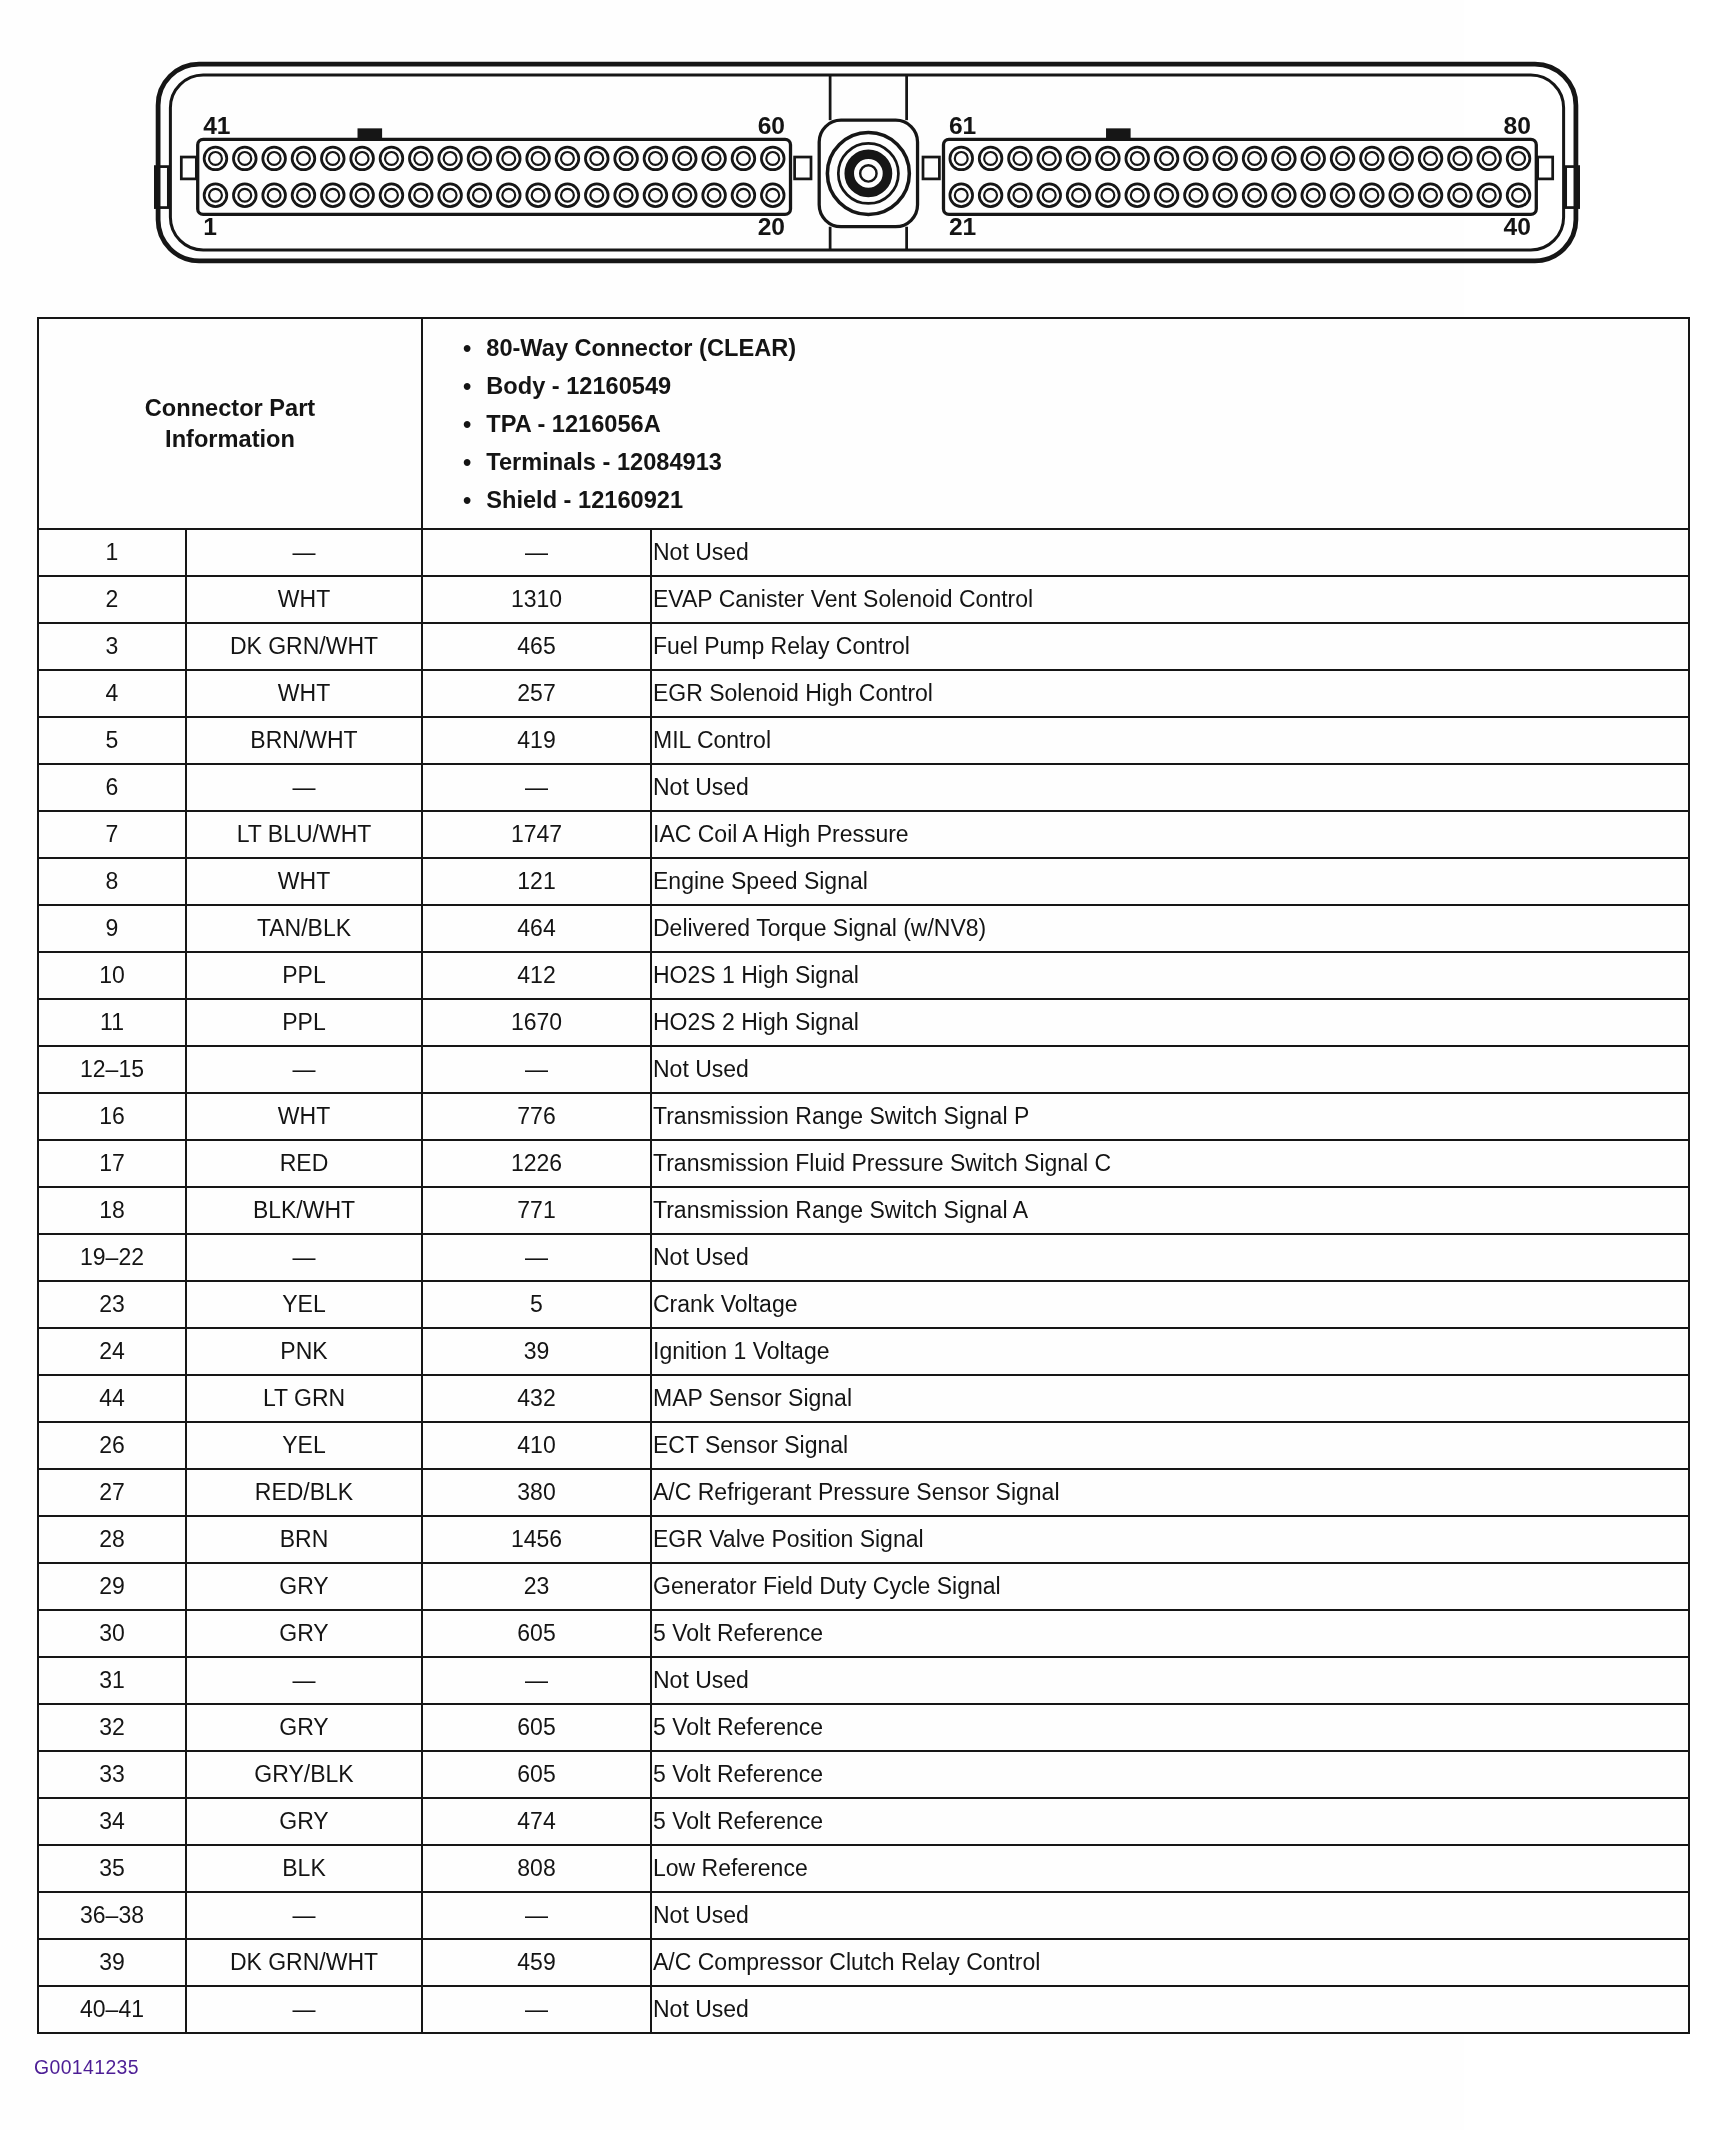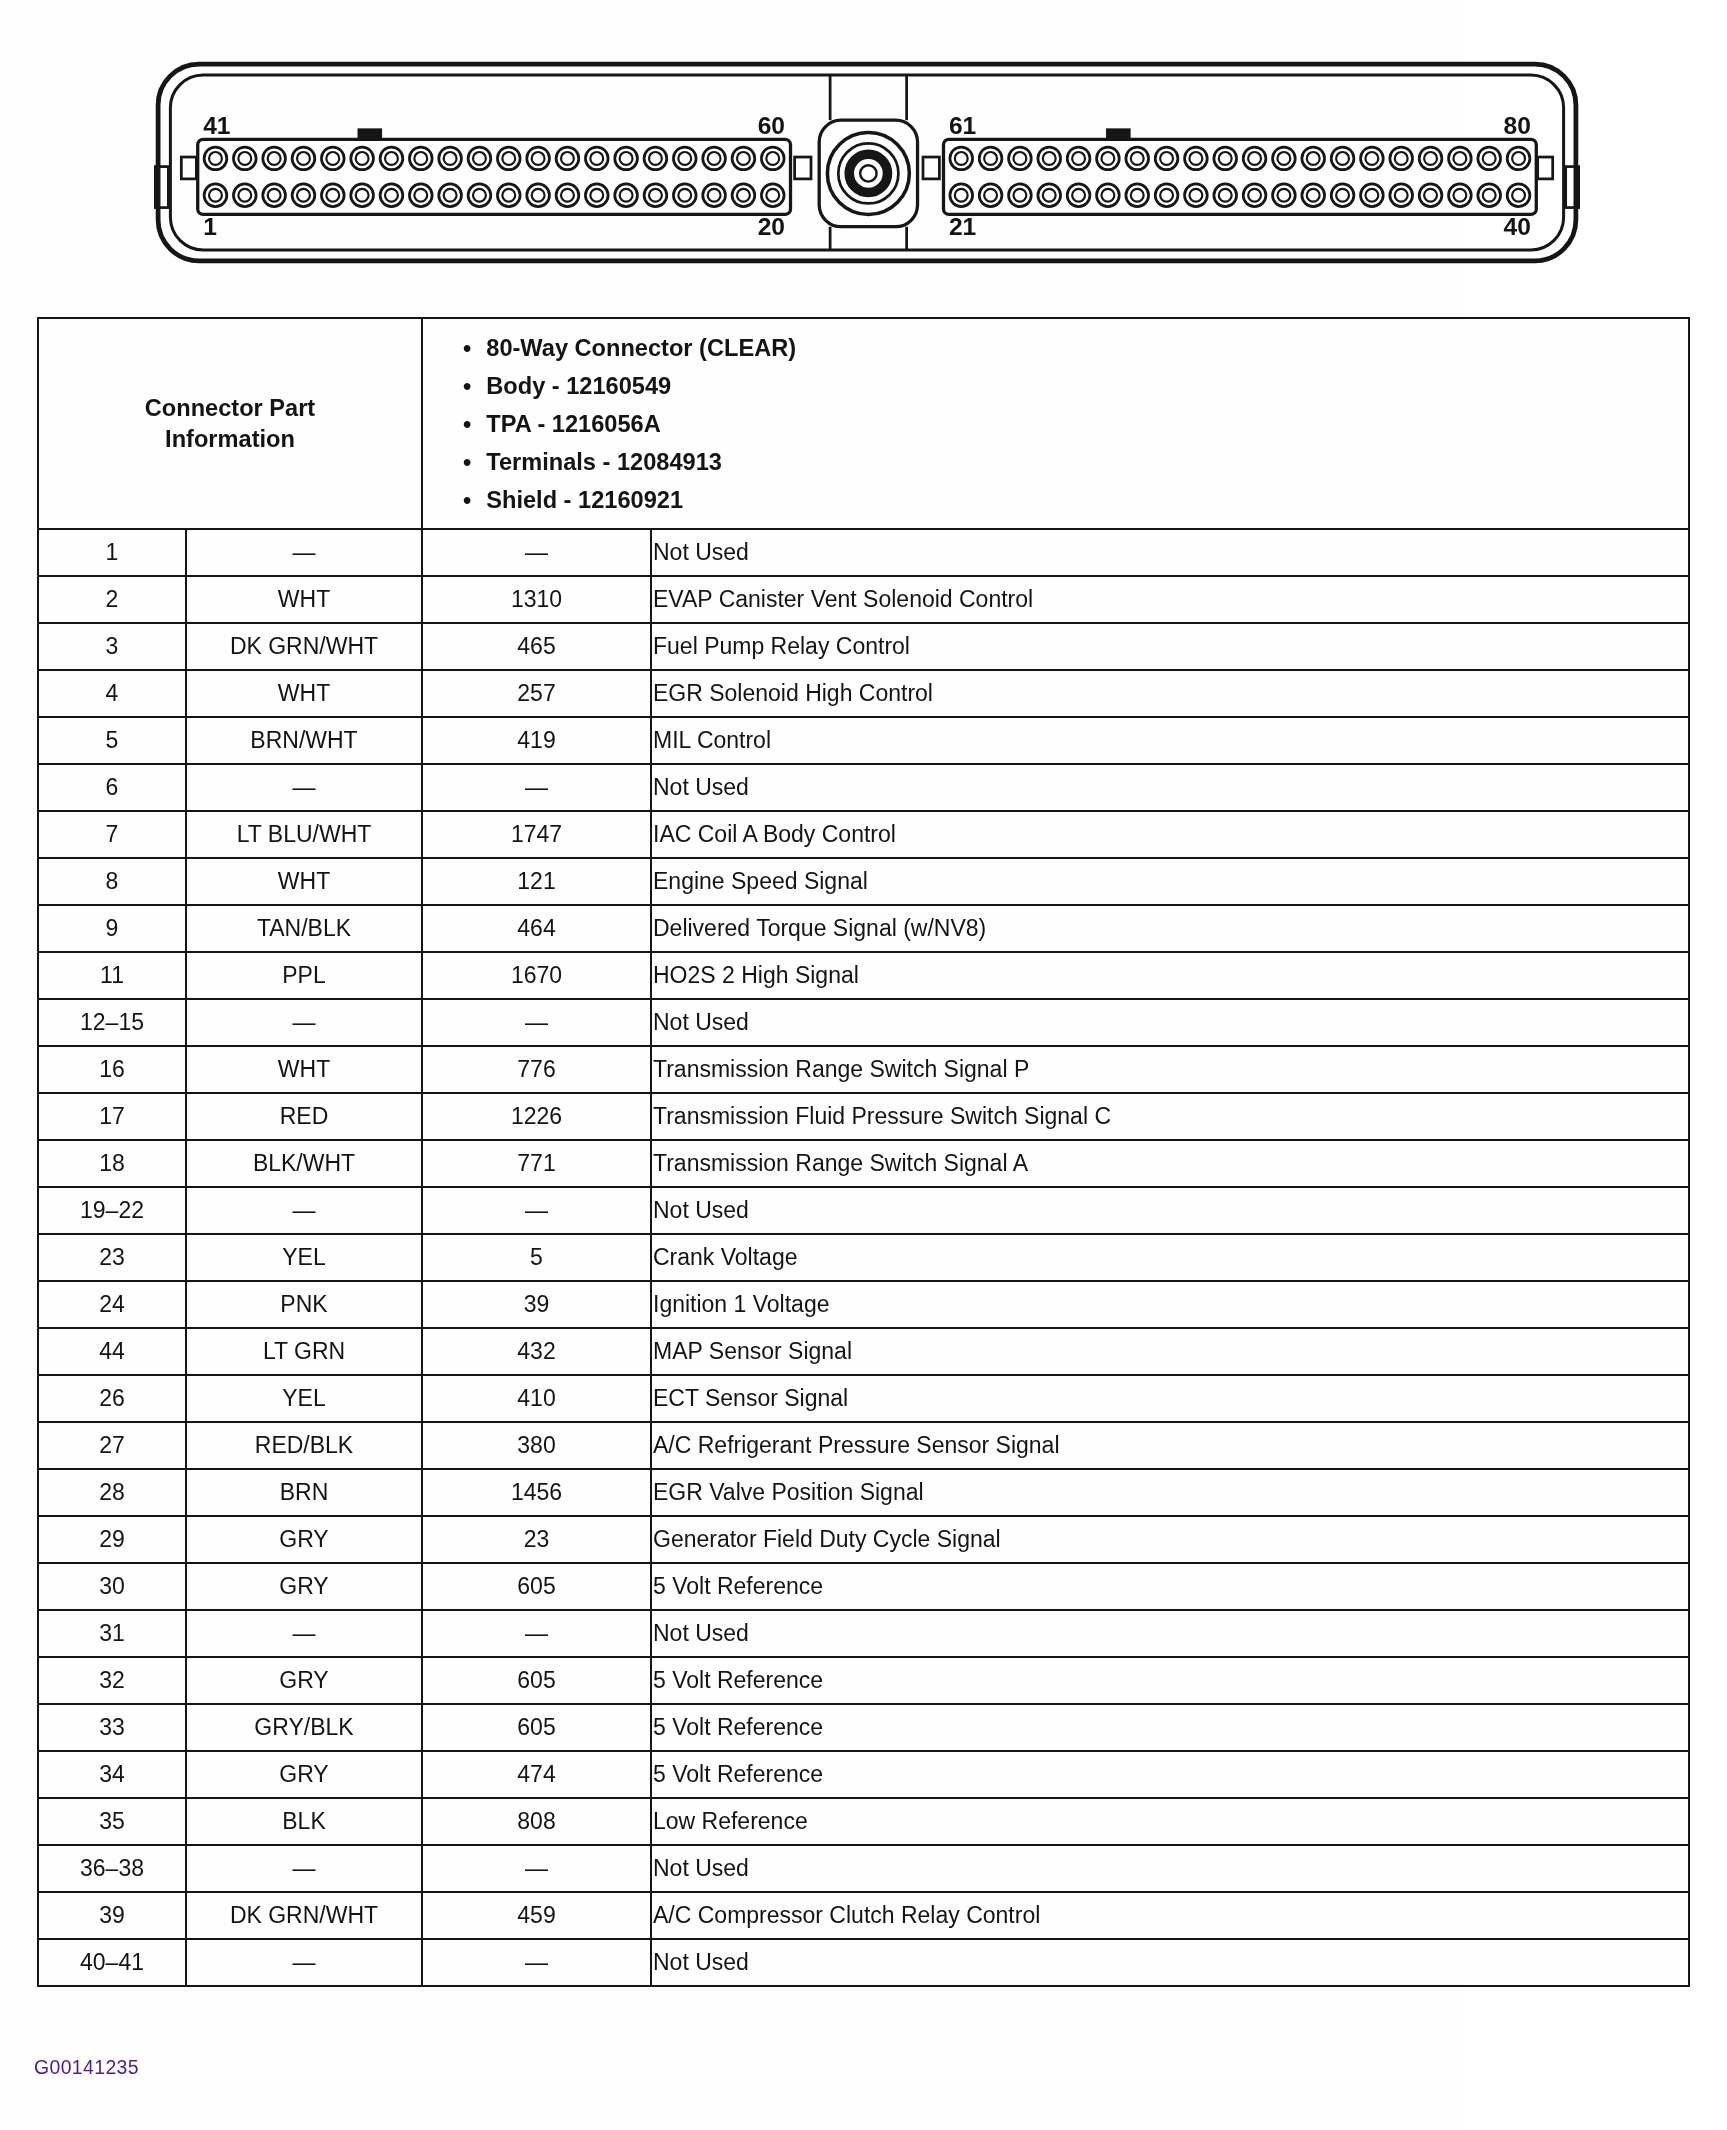--- a/index.html
+++ b/index.html
@@ -516,35 +516,41 @@
         <tr>
           <td class="c-center">6</td>
           <td class="c-center">—</td>
           <td class="c-center">—</td>
           <td class="c-func">Not Used</td>
         </tr>
         <tr>
           <td class="c-center">7</td>
           <td class="c-center">LT BLU/WHT</td>
           <td class="c-center">1747</td>
-          <td class="c-func">IAC Coil A Body Control</td>
+          <td class="c-func">IAC Coil A High Pressure</td>
         </tr>
         <tr>
           <td class="c-center">8</td>
           <td class="c-center">WHT</td>
           <td class="c-center">121</td>
           <td class="c-func">Engine Speed Signal</td>
         </tr>
         <tr>
           <td class="c-center">9</td>
           <td class="c-center">TAN/BLK</td>
           <td class="c-center">464</td>
           <td class="c-func">Delivered Torque Signal (w/NV8)</td>
         </tr>
         <tr>
+          <td class="c-center">10</td>
+          <td class="c-center">PPL</td>
+          <td class="c-center">412</td>
+          <td class="c-func">HO2S 1 High Signal</td>
+        </tr>
+        <tr>
           <td class="c-center">11</td>
           <td class="c-center">PPL</td>
           <td class="c-center">1670</td>
           <td class="c-func">HO2S 2 High Signal</td>
         </tr>
         <tr>
           <td class="c-center">12–15</td>
           <td class="c-center">—</td>
           <td class="c-center">—</td>
           <td class="c-func">Not Used</td>

